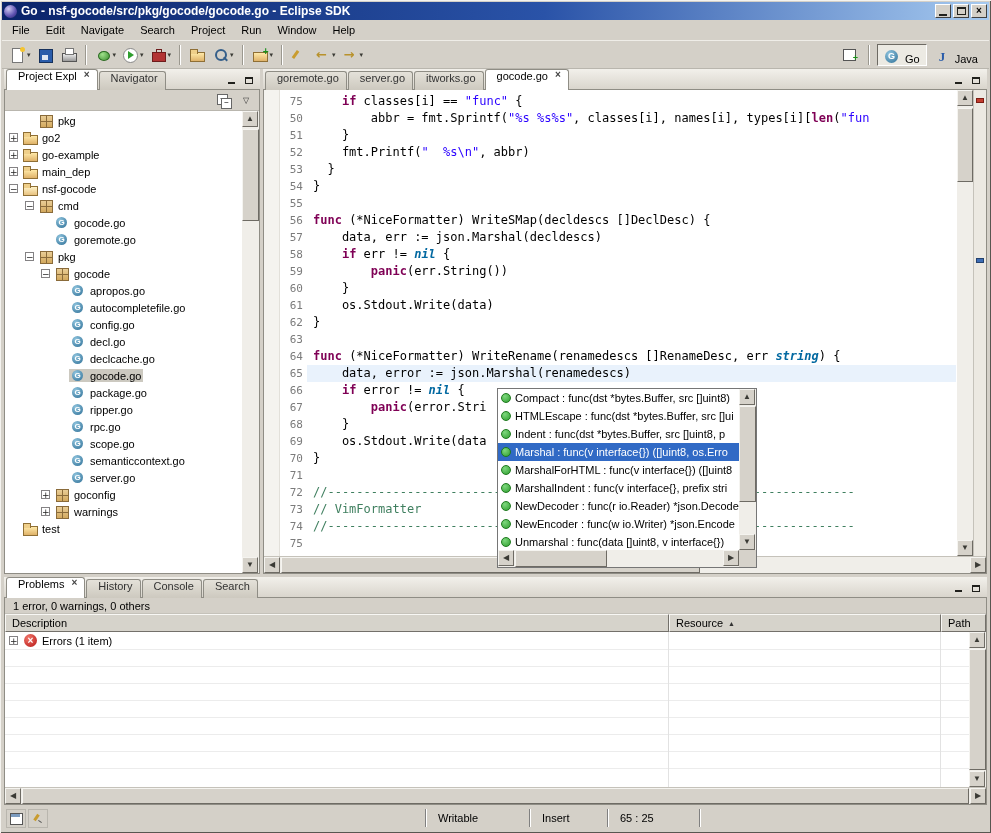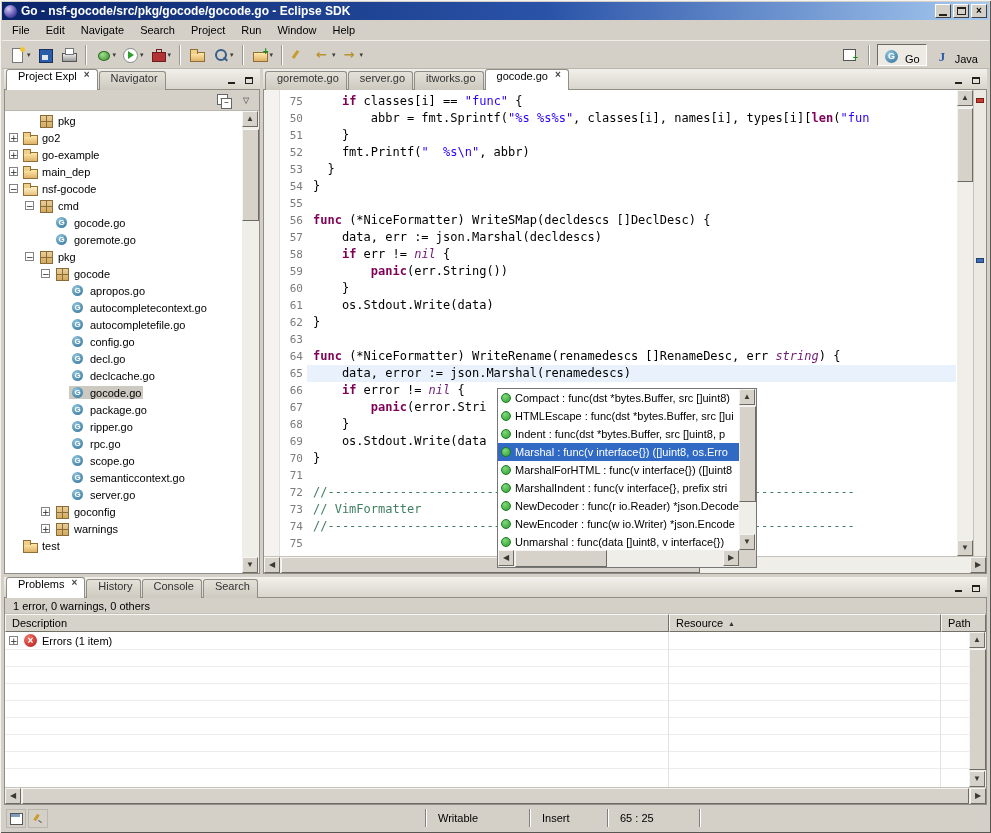--- a/index.html
+++ b/index.html
@@ -99,21 +99,21 @@
 
   
   .editor-body{flex:1;min-height:0;position:relative;background:#fff;overflow:hidden}
   .anno-ruler{position:absolute;left:0;top:0;bottom:0;width:16px;background:#f4f3ef;border-right:1px solid #e2e0da}
   .num-ruler{position:absolute;left:17px;top:0;bottom:0;width:26px;background:#fff;padding-top:3px}
   .ln{height:17px;font:11px/17px "DejaVu Sans Mono",monospace;color:#7b7b7b;text-align:right;padding-right:4px}
   .code-view{position:absolute;left:43px;right:30px;top:0;bottom:0;padding:3px 0 0 6px;overflow:hidden}
   .cl{height:17px;font:12px/17px "DejaVu Sans Mono",monospace;white-space:pre;color:#000}
   .cl.cur{background:#e9f2fc;margin-left:-6px;padding-left:6px}
   .s-k{color:#7f0055;font-weight:bold}
-  .s-i{color:#701a75;font-weight:normal;font-style:italic}
+  .s-i{color:#0369a1;font-weight:bold;font-style:italic}
   .s-s{color:#2a00ff}
   .s-c{color:#3f7f5f}
 
   
   .sbtn{position:absolute;width:16px;height:16px;background:#d6d2ca;border:1px solid;border-color:#f5f4f0 #6e6b64 #6e6b64 #f5f4f0;color:#3a3a35;text-align:center;font-size:8px;line-height:14px}
   .sthumb{position:absolute;background:#d6d2ca;border:1px solid;border-color:#f5f4f0 #6e6b64 #6e6b64 #f5f4f0}
   .vscroll{position:absolute;top:0;right:13px;bottom:0;width:16px;background:#f0eee9}
   .ovruler{position:absolute;top:0;right:0;bottom:0;width:13px;background:#ece9e2;border-left:1px solid #c5c2ba}
   .ovmark{position:absolute;right:2px;width:8px;height:5px}
   .hbar{height:17px;flex:0 0 17px;position:relative;background:#f0eee9;border-top:1px solid #c5c2ba}
@@ -358,27 +358,20 @@
                 <span class="trc">
                   <span class="ti ti-package"></span>
                   <span class="tlabel">gocode</span>
                 </span>
               </div>
               <div class="trow" style="padding-left: 52px;">
                 <span class="exp hid"></span>
                 <span class="trc">
                   <span class="ti ti-gofile"></span>
                   <span class="tlabel">apropos.go</span>
-                </span>
-              </div>
-              <div class="trow" style="padding-left: 52px;">
-                <span class="exp hid"></span>
-                <span class="trc">
-                  <span class="ti ti-gofile"></span>
-                  <span class="tlabel">autocompletecontext.go</span>
                 </span>
               </div>
               <div class="trow" style="padding-left: 52px;">
                 <span class="exp hid"></span>
                 <span class="trc">
                   <span class="ti ti-gofile"></span>
                   <span class="tlabel">autocompletefile.go</span>
                 </span>
               </div>
               <div class="trow" style="padding-left: 52px;">

